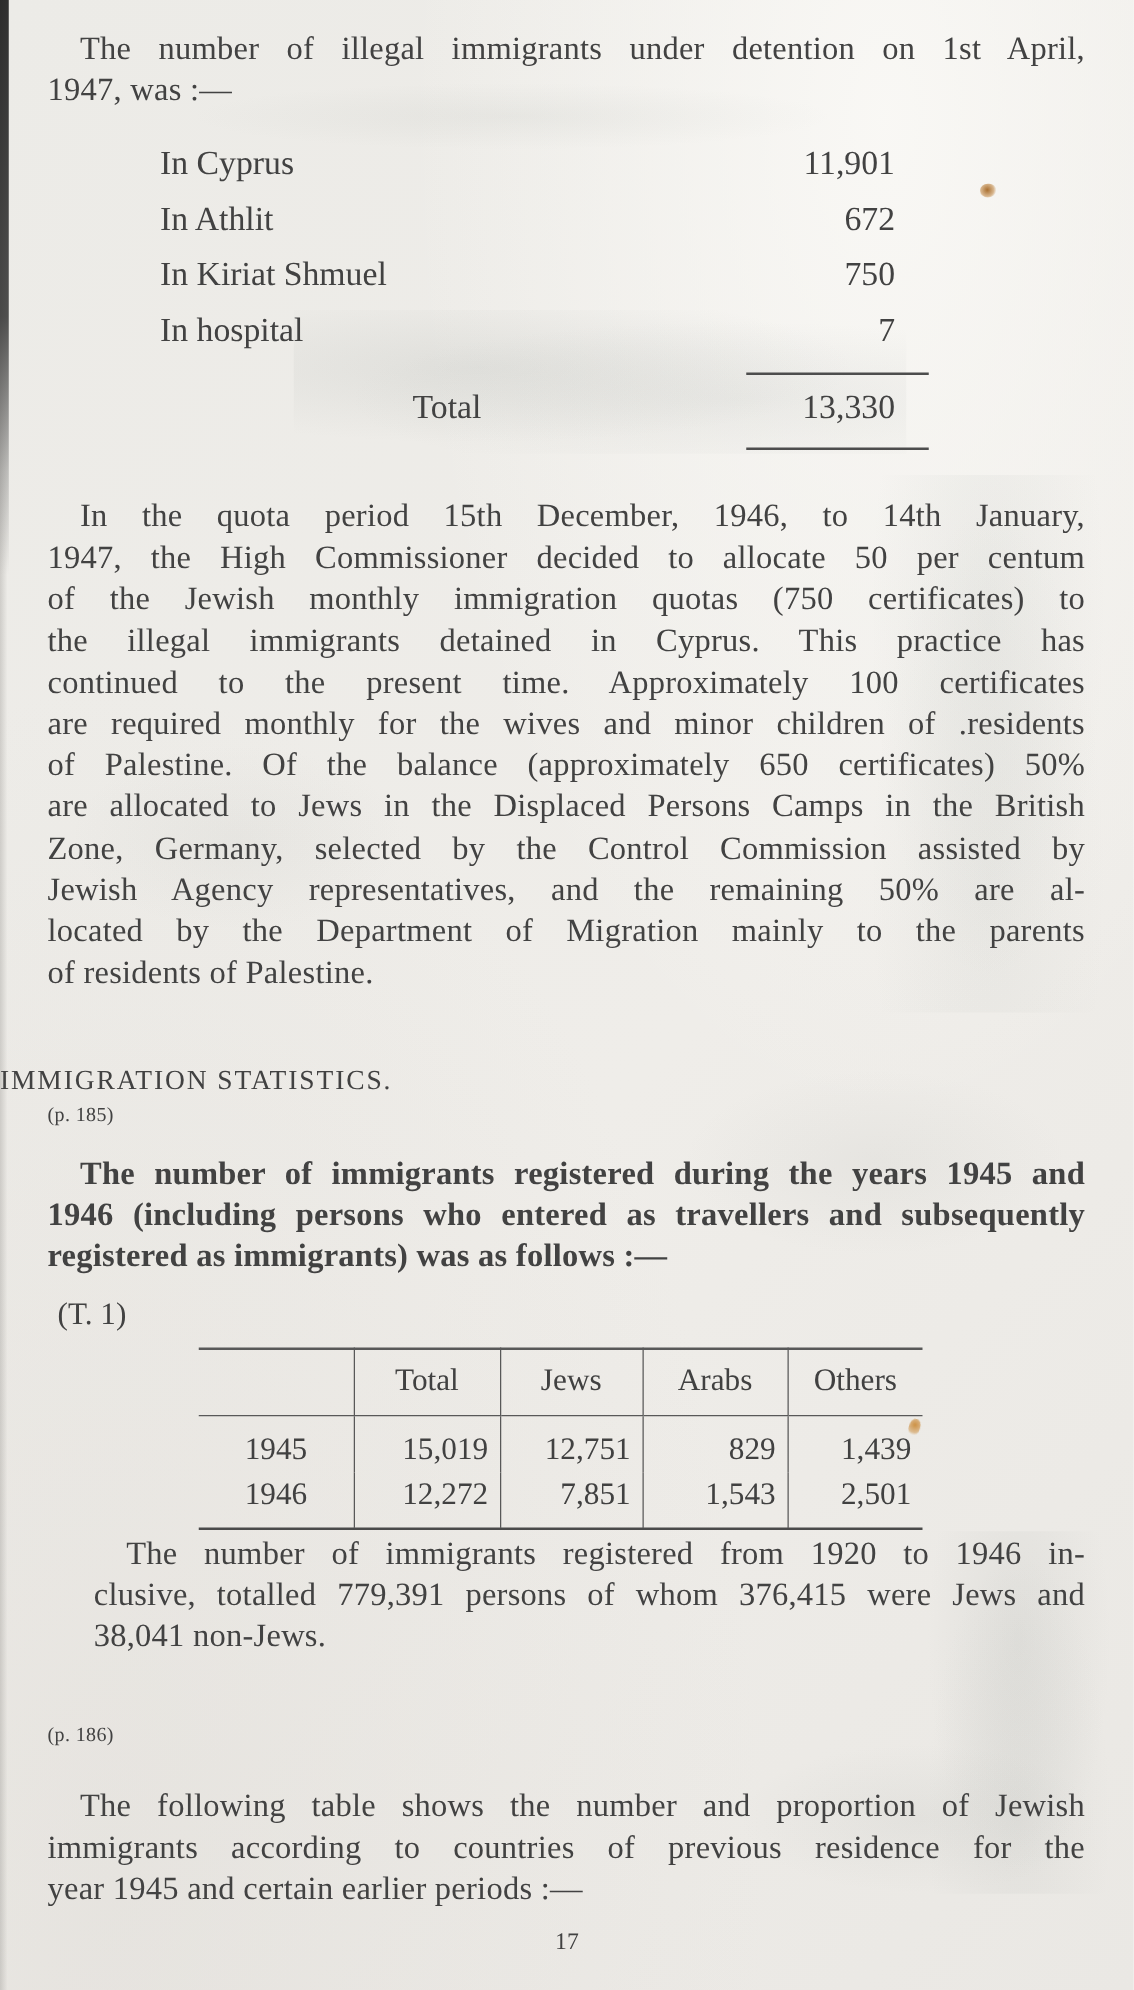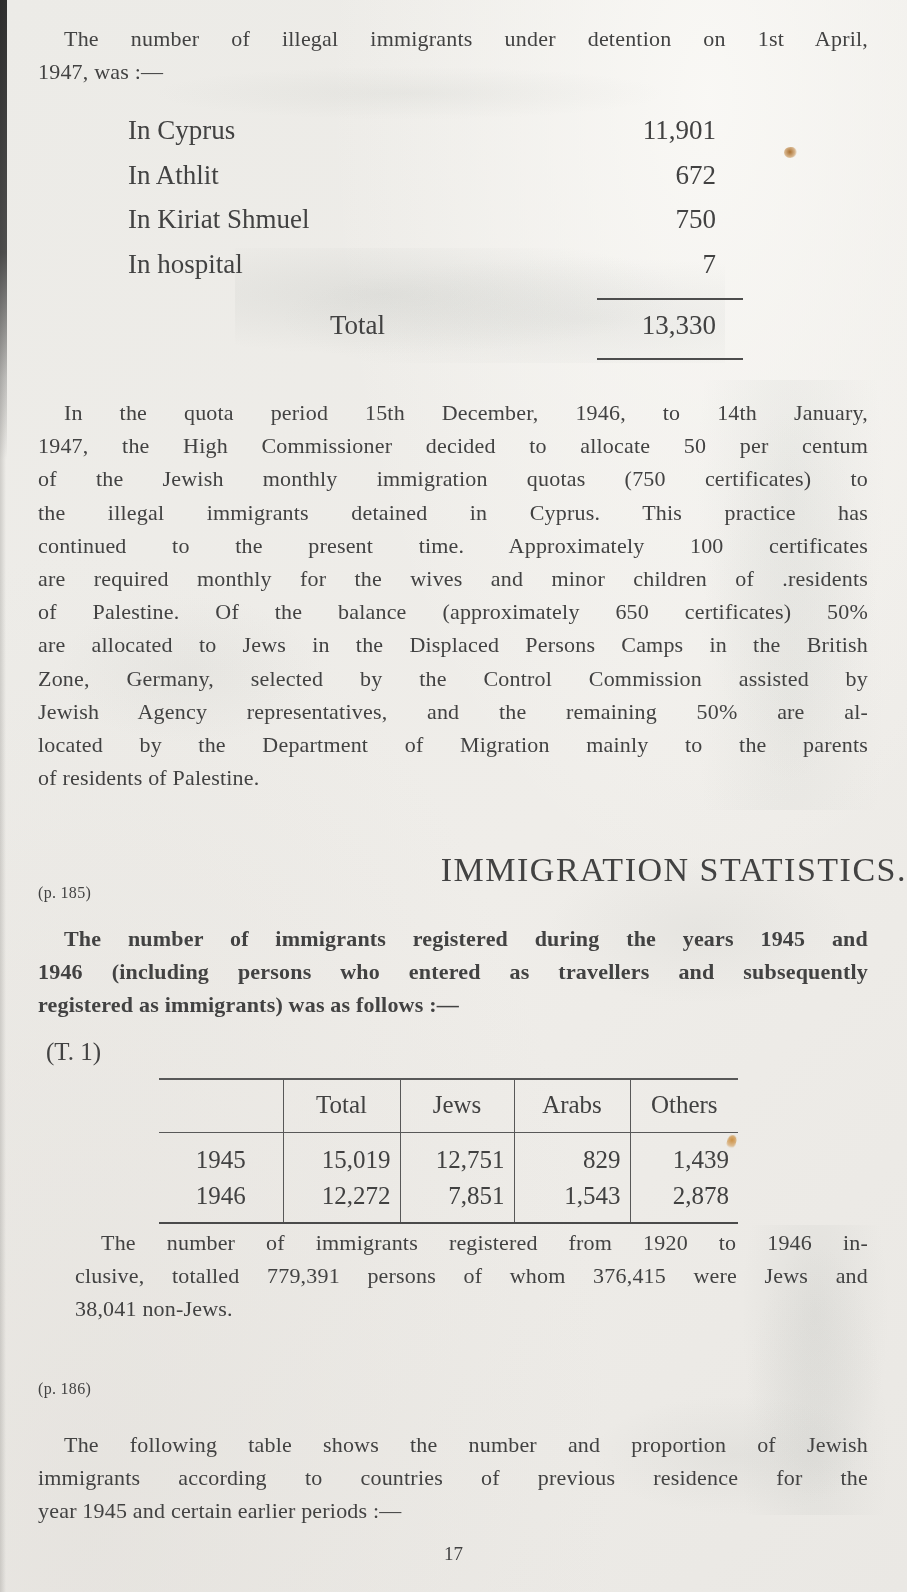--- a/index.html
+++ b/index.html
@@ -7,35 +7,35 @@
     width:907px; height:1592px;
     position:relative; overflow:hidden;
     background:
       radial-gradient(ellipse at 78% 6%, rgba(250,249,246,0.9) 0%, rgba(250,249,246,0) 38%),
       radial-gradient(ellipse at 10% 95%, rgba(222,219,214,0.5) 0%, rgba(222,219,214,0) 45%),
       linear-gradient(135deg, #ecebe7 0%, #efede9 55%, #eae8e4 100%);
     font-family: "Liberation Serif", "DejaVu Serif", serif;
     color:#424242;
   }
   .abs { position:absolute; }
-  .para { left:38px; right:39px; font-size:22px; line-height:33.2px; }
+  .para { left:38px; right:39px; font-size:26px; line-height:33.2px; }
   .line { text-align:justify; text-align-last:justify; letter-spacing:0.2px; }
   .line.last { text-align:left; text-align-last:auto; }
   .line.indent { text-indent:26px; }
 
   
   .detlist { left:128px; top:108px; width:588px; font-size:27px; }
   .detrow { display:flex; justify-content:space-between; align-items:baseline; height:44.5px; line-height:44.5px; }
   .detrow .num { text-align:right; }
   .total-rule { left:597px; width:146px; border-top:2px solid #4d4d4d; height:0; }
   .total-label { left:330px; top:310px; font-size:27px; }
   .total-value { right:191px; top:310px; font-size:27px; text-align:right; }
 
   
-  .heading { left:0; right:0; top:851px; text-align:right; font-size:34px; letter-spacing:1.5px; }
+  .heading { left:0; right:0; top:851px; text-align:left; font-size:22px; letter-spacing:1.5px; }
   .pref { left:38px; font-size:16px; font-weight:normal; letter-spacing:0.3px; }
   .tref { left:46px; top:1038px; font-size:25px; }
 
   
   table.t1 { left:159px; top:1078px; width:579px; position:absolute;
     border-collapse:collapse; table-layout:fixed; font-size:25px; color:#414141;
     border-top:2px solid #585858; border-bottom:2px solid #4a4a4a; }
   table.t1 th { font-weight:normal; text-align:center; padding:11px 0 13px 0;
     border-bottom:1px solid #585858; }
   table.t1 th + th, table.t1 td + td { border-left:1px solid #585858; }
@@ -168,21 +168,21 @@
       <td>15,019</td>
       <td>12,751</td>
       <td>829</td>
       <td>1,439</td>
     </tr>
     <tr>
       <td class="year">1946</td>
       <td>12,272</td>
       <td>7,851</td>
       <td>1,543</td>
-      <td>2,878</td>
+      <td>2,501</td>
     </tr>
   </tbody>
 </table>
 
 <div class="abs para" style="top:1226px;margin-left:37px;">
   <div class="line indent">The number of immigrants registered from 1920 to 1946 in-</div>
   <div class="line">clusive, totalled 779,391 persons of whom 376,415 were Jews and</div>
   <div class="line last">38,041 non-Jews.</div>
 </div>
 

